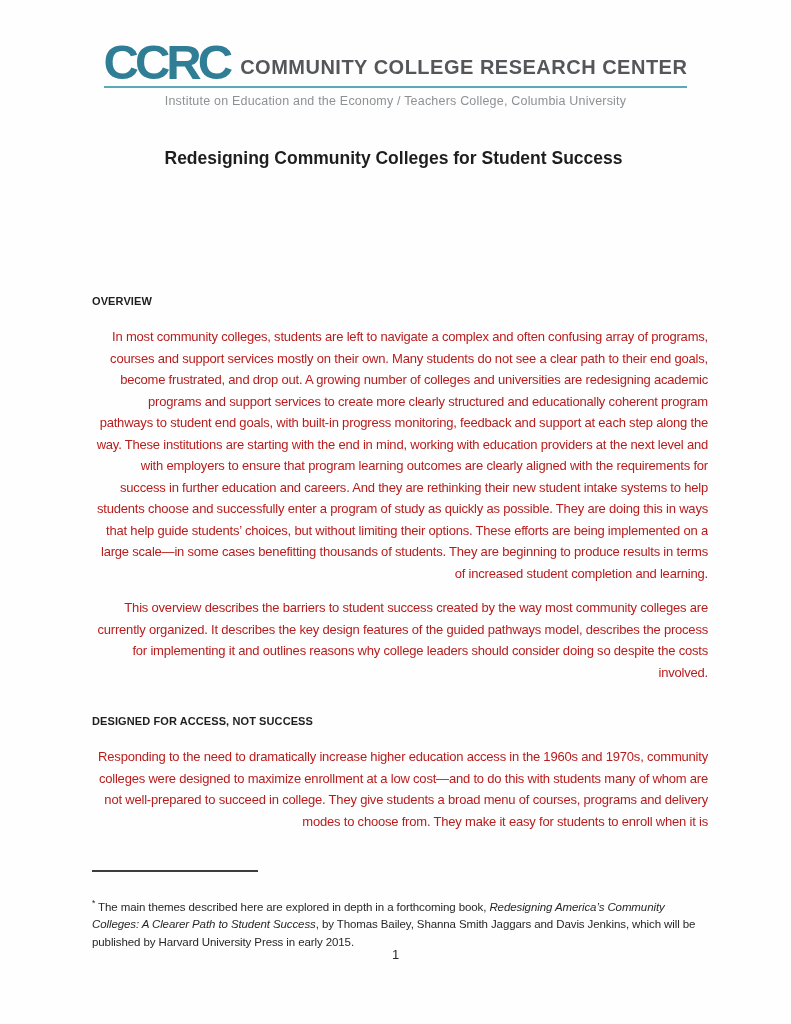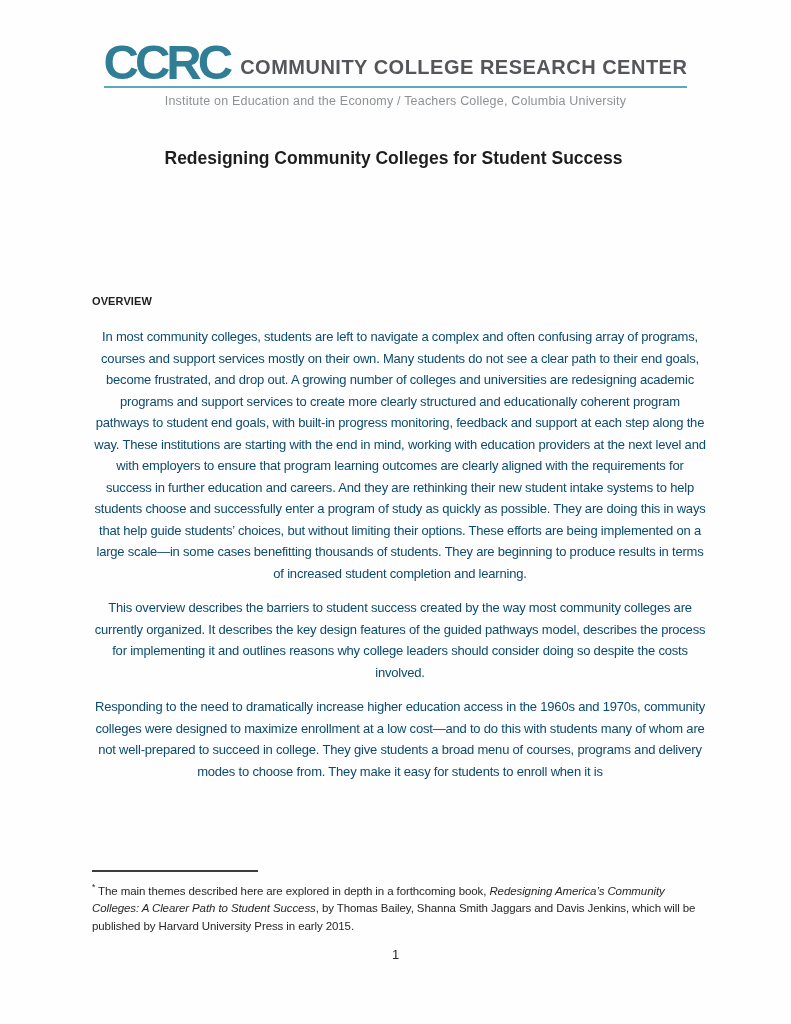--- a/index.html
+++ b/index.html
@@ -47,28 +47,28 @@
     position: absolute; top: 293px; left: 92px;
     width: 616px; height: 572px; overflow: hidden;
   }
   .section-heading {
     font-size: 11px; line-height: 16px; font-weight: bold;
     color: #1e1e1e; letter-spacing: 0.1px; margin-bottom: 17px;
   }
   .section-2 .section-heading { margin-top: 30px; }
   .para {
     font-size: 13px; line-height: 21.5px; letter-spacing: -0.2px;
-    color: #0c4a6e; margin-bottom: 13px; text-align: center;
+    color: #b91c1c; margin-bottom: 13px; text-align: right;
   }
 
   
   .footnote-block { position: absolute; top: 870px; left: 92px; width: 616px; }
   .footnote-rule { width: 166px; height: 2px; background: #3d3d3d; }
   .footnote-text {
-    margin-top: 7px; font-size: 11.5px; line-height: 17.5px;
+    margin-top: 23px; font-size: 11.5px; line-height: 17.5px;
     letter-spacing: -0.1px; color: #272727;
   }
   .fn-marker { vertical-align: super; font-size: 8.5px; }
   .fn-italic { font-style: italic; }
 
   
   .page-number {
     position: absolute; top: 947px; left: 0; right: 0;
     text-align: center; font-size: 13px; color: #2a2a2a;
   }
@@ -96,20 +96,21 @@
   <div class="byline-block">
   </div>
 
   <div class="body-col">
     <div class="section section-1">
       <div class="section-heading">OVERVIEW</div>
       <p class="para">In most community colleges, students are left to navigate a complex and often confusing array of programs, courses and support services mostly on their own. Many students do not see a clear path to their end goals, become frustrated, and drop out. A growing number of colleges and universities are redesigning academic programs and support services to create more clearly structured and educationally coherent program pathways to student end goals, with built-in progress monitoring, feedback and support at each step along the way. These institutions are starting with the end in mind, working with education providers at the next level and with employers to ensure that program learning outcomes are clearly aligned with the requirements for success in further education and careers. And they are rethinking their new student intake systems to help students choose and successfully enter a program of study as quickly as possible. They are doing this in ways that help guide students’ choices, but without limiting their options. These efforts are being implemented on a large scale—in some cases benefitting thousands of students. They are beginning to produce results in terms of increased student completion and learning.</p>
       <p class="para">This overview describes the barriers to student success created by the way most community colleges are currently organized. It describes the key design features of the guided pathways model, describes the process for implementing it and outlines reasons why college leaders should consider doing so despite the costs involved.</p>
     </div>
     <div class="section section-2">
+      <div class="section-heading">DESIGNED FOR ACCESS, NOT SUCCESS</div>
       <p class="para">Responding to the need to dramatically increase higher education access in the 1960s and 1970s, community colleges were designed to maximize enrollment at a low cost—and to do this with students many of whom are not well-prepared to succeed in college. They give students a broad menu of courses, programs and delivery modes to choose from. They make it easy for students to enroll when it is</p>
     </div>
   </div>
 
   <div class="footnote-block">
     <div class="footnote-rule"></div>
     <div class="footnote-text"><span class="fn-marker">*</span> <span>The main themes described here are explored in depth in a forthcoming book, </span><span class="fn-italic">Redesigning America’s Community Colleges: A Clearer Path to Student Success</span><span>, by Thomas Bailey, Shanna Smith Jaggars and Davis Jenkins, which will be published by Harvard University Press in early 2015.</span></div>
   </div>
 
   <div class="page-number">1</div>

